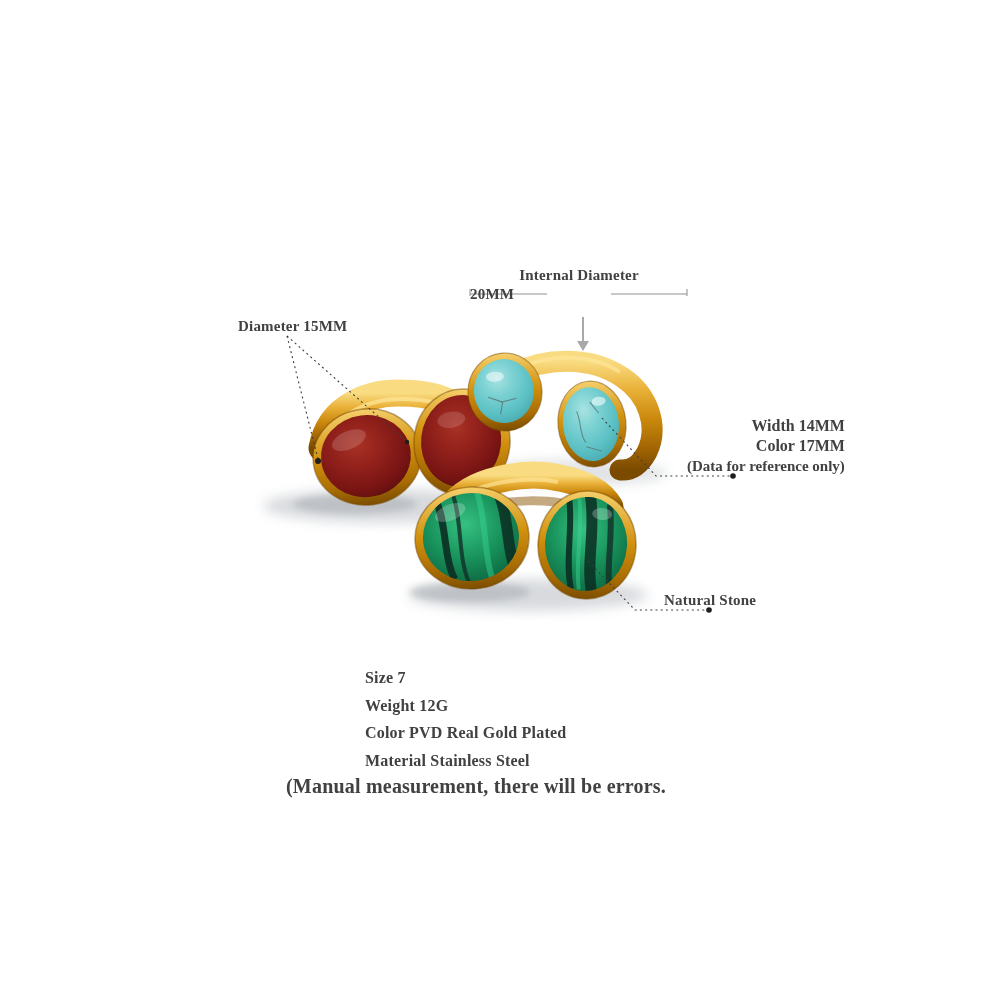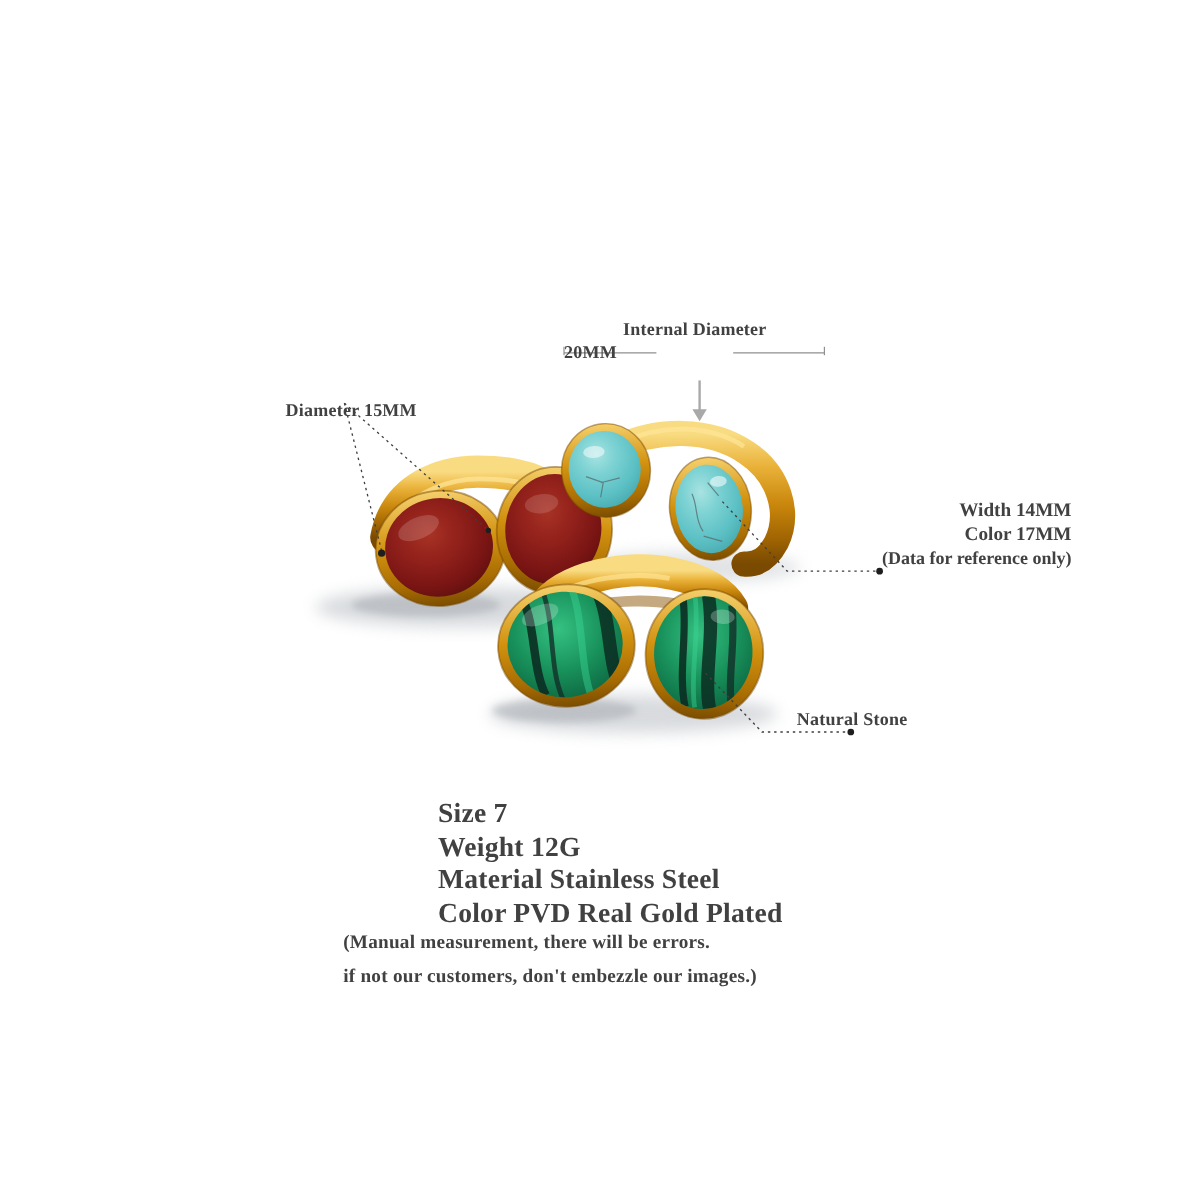--- a/index.html
+++ b/index.html
@@ -20,32 +20,32 @@
     position:absolute;
     font-weight:700;
     font-size:15px;
     color:var(--text,#414141);
     letter-spacing:.2px;
     white-space:nowrap;
     line-height:1.2;
   }
   .lbl-internal-diameter{left:470px;top:266px;width:218px;text-align:center;}
   .lbl-internal-value{left:470px;top:285px;width:218px;}
-  .lbl-diameter{left:238px;top:334px;}
+  .lbl-diameter{left:238px;top:317px;}
   .wh-block{left:687px;top:416px;font-size:16px;line-height:20px;letter-spacing:0;text-align:right;}
-  .wh-block .ref-note{font-size:15px;margin-left:48px;}
+  .wh-block .ref-note{font-size:15px;}
   .lbl-natural-stone{left:664px;top:591px;}
   .specs-block{
     position:absolute;left:365px;top:664px;
-    font-weight:700;font-size:23px;line-height:27.6px;
+    font-weight:700;font-size:16px;line-height:27.6px;
     color:var(--text,#414141);letter-spacing:.2px;white-space:nowrap;
   }
   .disclaimer-block{
     position:absolute;left:286px;top:772px;
-    font-weight:700;font-size:16px;line-height:28px;
+    font-weight:700;font-size:20px;line-height:28px;
     color:var(--text,#414141);letter-spacing:.2px;white-space:nowrap;
   }
   .disclaimer-block .indent{padding-left:6px;}
 </style>
 </head>
 <body>
 
 <div id="stage">
 
   <svg id="scene" viewBox="0 0 1000 1000" role="img">
@@ -203,22 +203,21 @@
     <div>Width 14MM</div>
     <div>Color 17MM</div>
     <div class="ref-note">(Data for reference only)</div>
   </div>
 
   <div class="ann lbl-natural-stone">Natural Stone</div>
 
   <div class="specs-block">
     <div>Size 7</div>
     <div>Weight 12G</div>
+    <div>Color PVD Real Gold Plated</div>
     <div>Material Stainless Steel</div>
-    <div>Color PVD Real Gold Plated</div>
   </div>
 
   <div class="disclaimer-block">
     <div>(Manual measurement, there will be errors.</div>
-    <div>if not our customers, don't embezzle our images.)</div>
   </div>
 
 </div>
 
 </body></html>

